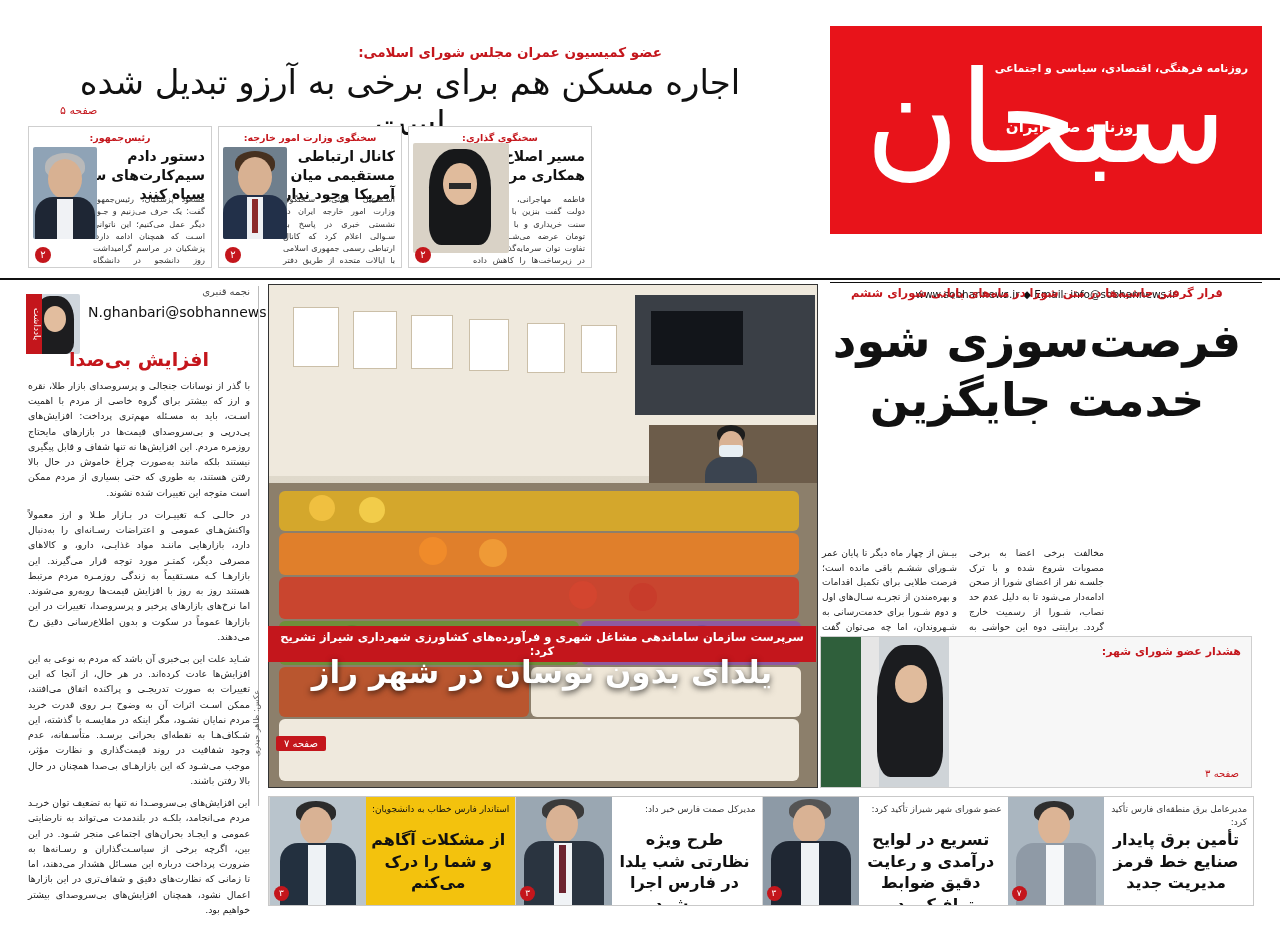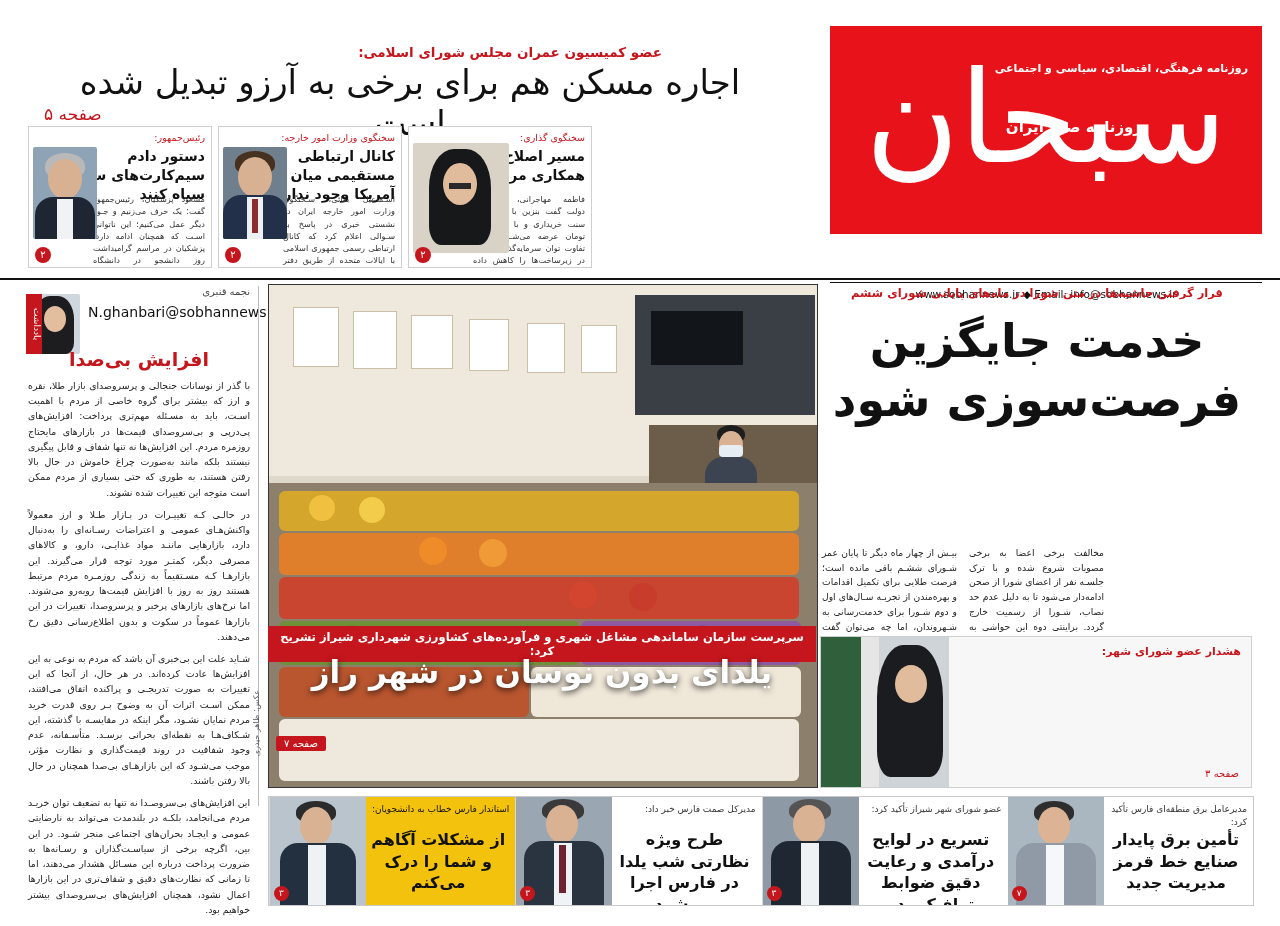--- a/index.html
+++ b/index.html
@@ -53,27 +53,27 @@
   
   .top-kicker{
     position:absolute;right:470px;top:44px;width:600px;text-align:center;
     font-size:13.5px;font-weight:bold;color:#c4161c;direction:rtl;
   }
   .top-headline{
     position:absolute;left:60px;top:62px;width:700px;text-align:center;
     font-size:34px;font-weight:normal;color:#111;direction:rtl;line-height:1.2;
   }
   .top-page{
-    position:absolute;left:44px;top:104px;font-size:17px;color:#c4161c;direction:rtl;
+    position:absolute;left:60px;top:104px;font-size:11px;color:#c4161c;direction:rtl;
   }
 
   
   .cards{position:absolute;left:28px;top:126px;width:742px;height:140px;display:flex;flex-direction:row-reverse;gap:6px;}
   .card{position:relative;width:182px;height:140px;border:1px solid #cfcfcf;background:#fff;overflow:hidden;}
-  .card .c-kicker{position:absolute;right:6px;top:5px;left:6px;text-align:right;font-size:9.5px;color:#c4161c;font-weight:normal;direction:rtl;}
+  .card .c-kicker{position:absolute;right:6px;top:5px;left:6px;text-align:center;font-size:9.5px;color:#c4161c;font-weight:bold;direction:rtl;}
   .card .c-title{position:absolute;right:6px;top:20px;left:6px;text-align:right;font-size:14px;font-weight:bold;line-height:1.35;direction:rtl;color:#111;}
   .card .c-body{position:absolute;right:6px;top:66px;width:112px;text-align:justify;font-size:8.2px;line-height:1.5;direction:rtl;color:#333;}
   .card .c-photo{position:absolute;left:4px;top:20px;width:64px;height:92px;border-radius:2px;overflow:hidden;}
   .card .c-num{position:absolute;left:6px;bottom:4px;width:16px;height:16px;border-radius:50%;background:#c4161c;color:#fff;font-size:10px;line-height:16px;text-align:center;}
 
   
   .hline{position:absolute;left:0;width:1280px;height:2px;background:#111;}
 
   
   .opinion{position:absolute;left:28px;top:286px;width:222px;height:524px;}
@@ -285,22 +285,22 @@
   </div>
   <div class="photo-credit">عکس: ظاهر حیدری</div>
 
   <div class="cap-red">سرپرست سازمان ساماندهی مشاغل شهری و فرآورده‌های کشاورزی شهرداری شیراز تشریح کرد:</div>
   <div class="cap-big">یلدای بدون نوسان در شهر راز</div>
   <div class="cap-page">صفحه ۷</div>
 
   <div class="lead">
     <div class="lead-kicker">قرار گرفتن حاشیه‌ها در متن شورا در ماه‌های پایانی شورای ششم</div>
     <div class="lead-title">
+      <div>فرصت‌سوزی شود</div>
       <div>خدمت جایگزین</div>
-      <div>فرصت‌سوزی شود</div>
     </div>
     <div class="lead-cols">
       <div class="lead-col">بیـش از چهار ماه دیگر تا پایان عمر شـورای ششـم باقی مانده است؛ فرصت طلایی برای تکمیل اقدامات و بهره‌مندن از تجربـه سـال‌های اول و دوم شـورا برای خدمت‌رسانی به شـهروندان، اما چه می‌توان گفت که حواشی شورا همچنان پاشنه آشیل آن شده‌است؛ حواشی که به معمولاً رفته آن را</div>
       <div class="lead-col">
         <span>مخالفت برخی اعضا به برخی مصوبات شروع شده و با ترک جلسـه نفر از اعضای شورا از صحن ادامه‌دار می‌شود تا به دلیل عدم حد نصاب، شـورا از رسمیت خارج گردد. براینتی دوه این حواشی به چشم مردم نمی‌رود؟! اما دوبیست‌وشانزدهمین جلسه علنی شورای اسلامی شهر...</span>
         <div class="lead-page">صفحه ۳</div>
       </div>
     </div>
   </div>
 

